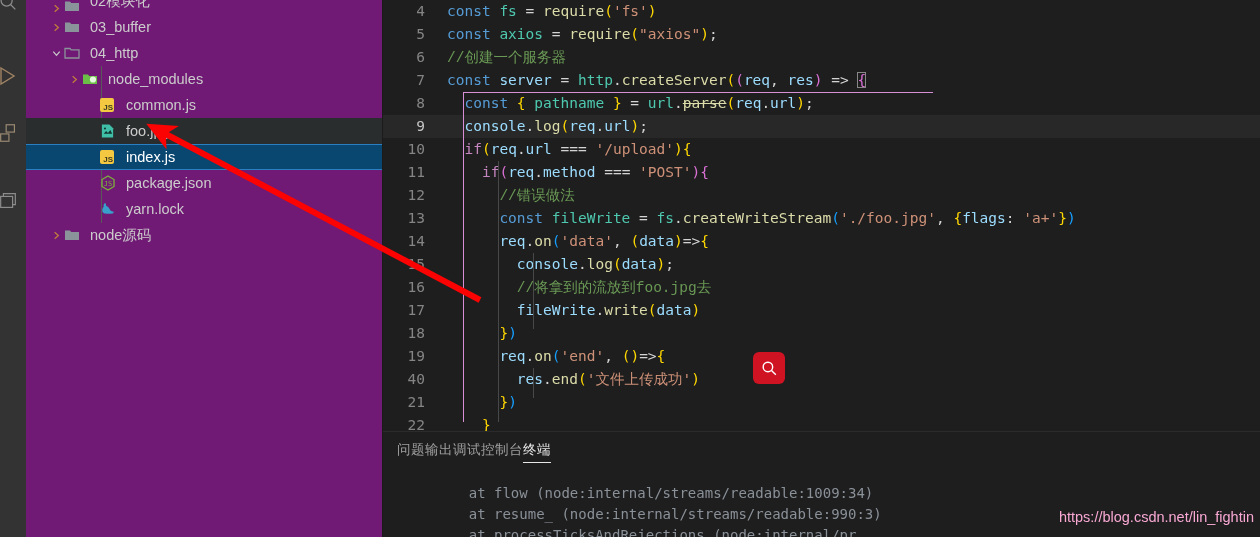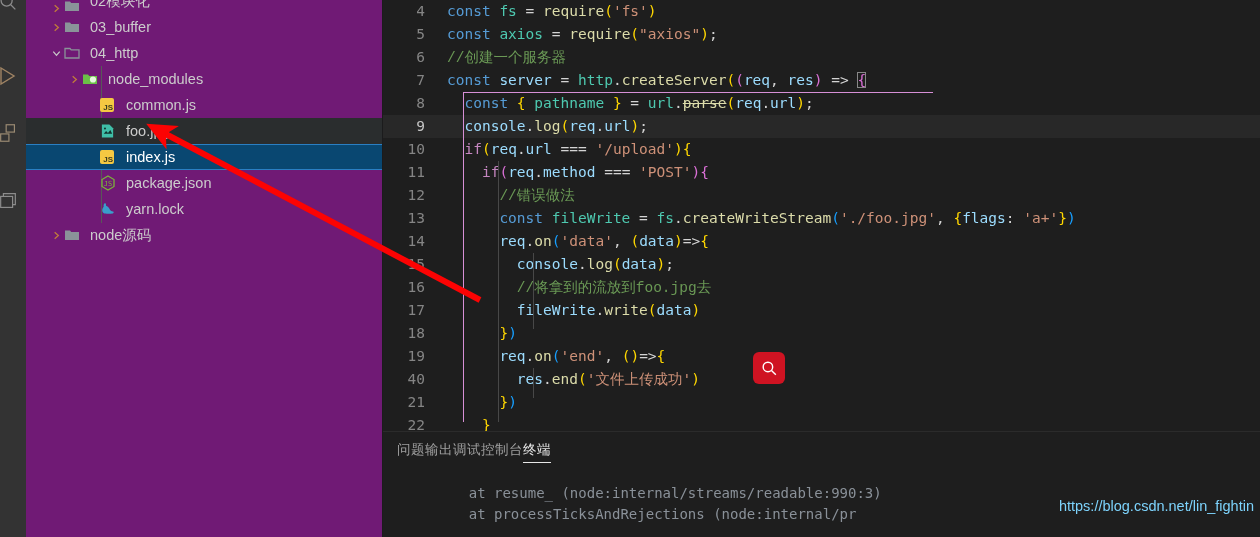--- a/index.html
+++ b/index.html
@@ -194,23 +194,23 @@
     position: absolute;
     left: 753px; top: 352px;
     width: 32px; height: 32px;
     border-radius: 6px;
     background: #cf1322;
     display: flex; align-items: center; justify-content: center;
     z-index: 40;
   }
   .watermark {
     position: absolute;
-    right: 6px; bottom: 23px;
+    right: 6px; bottom: 12px;
     font-size: 14.5px;
-    color: #7dd3fc;
+    color: #f9a8d4;
     font-family: "Liberation Sans", sans-serif;
     z-index: 45;
   }
   .arrow-layer {
     position: absolute;
     left: 0; top: 0;
     width: 1260px; height: 537px;
     pointer-events: none;
     z-index: 50;
   }
@@ -402,21 +402,21 @@
     <div class="guide grey" style="left:150px; top:253px; height:76px;"></div>
     <div class="guide grey" style="left:150px; top:368px; height:30px;"></div>
 
     <div class="panel">
       <div class="panel-tabs" id="panel-tabs">
           <div class="ptab">问题</div>
           <div class="ptab">输出</div>
           <div class="ptab">调试控制台</div>
           <div class="ptab active">终端</div>
         </div>
-      <div class="term" id="terminal"><div>    at resume_ (node:internal/streams/readable:990:3)</div><div>    at processTicksAndRejections (node:internal/pr</div></div>
+      <div class="term" id="terminal"><div>    at flow (node:internal/streams/readable:1009:34)</div><div>    at resume_ (node:internal/streams/readable:990:3)</div><div>    at processTicksAndRejections (node:internal/pr</div></div>
     </div>
   </div>
 
   <div class="search-badge">
     <svg width="19" height="19" viewBox="0 0 24 24" fill="none" stroke="#ffffff" stroke-width="1.8">
       <circle cx="10" cy="10" r="6"></circle>
         <line x1="14.5" y1="14.5" x2="20" y2="20"></line>
     </svg>
   </div>
 

